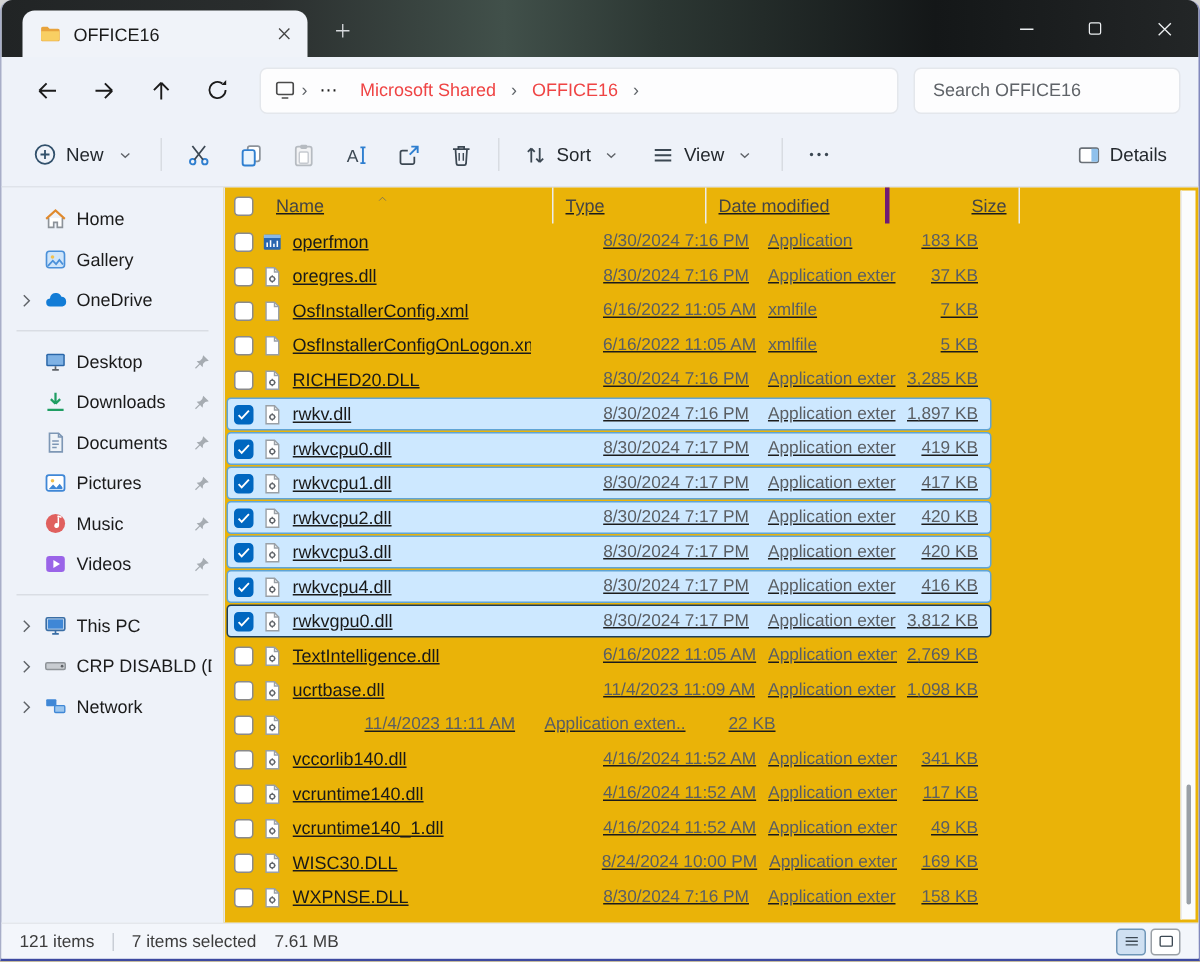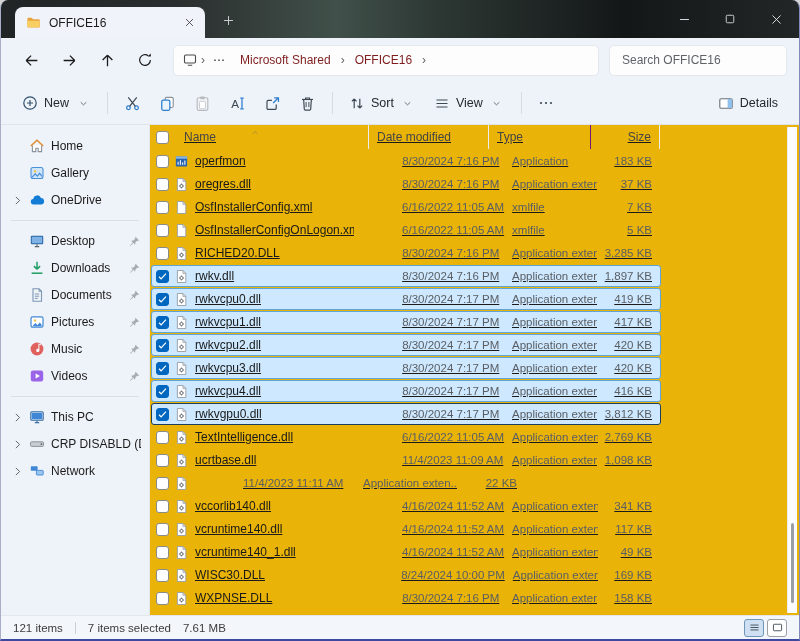--- a/index.html
+++ b/index.html
@@ -13,21 +13,21 @@
   .tab{margin-left:14px;width:190px;height:31px;background:#f0f3f9;border-radius:8px 8px 0 0;display:flex;align-items:center;padding:0 6px 0 10px;gap:8px;}
   .tab-label{flex:1;font-size:12px;color:#1b1b1b;white-space:nowrap;overflow:hidden;}
   .tab-close{width:20px;height:20px;display:flex;align-items:center;justify-content:center;border-radius:4px;}
   .newtab{width:26px;height:26px;margin:0 0 5px 10px;display:flex;align-items:center;justify-content:center;border-radius:4px;}
   .wincontrols{position:absolute;right:0;top:0;height:100%;display:flex;}
   .wc{width:46px;height:100%;display:flex;align-items:center;justify-content:center;}
   
   .navbar{height:44px;flex:0 0 44px;display:flex;align-items:center;padding:0 12px;gap:2px;}
   .navbtn{width:36px;height:30px;display:flex;align-items:center;justify-content:center;border-radius:4px;}
   .addressbar{flex:1;height:31px;background:#fdfdfe;border:1px solid #e4e7ec;border-radius:5px;display:flex;align-items:center;padding:0 8px;gap:2px;margin:0 8px;min-width:0;overflow:hidden;}
-  .crumb{padding:2px 7px;border-radius:4px;white-space:nowrap;color:#7f1d1d;}
+  .crumb{padding:2px 7px;border-radius:4px;white-space:nowrap;color:#ef4444;}
   .crumb-sep{color:#5f6368;font-size:12px;padding:0 1px;}
   .crumb-ellipsis{padding:2px 5px;color:#1b1b1b;letter-spacing:1px;}
   .searchbox{width:178px;height:31px;background:#fdfdfe;border:1px solid #e4e7ec;border-radius:5px;display:flex;align-items:center;padding:0 10px;}
   .searchbox input{border:none;outline:none;background:transparent;width:100%;font-family:"Liberation Sans",sans-serif;font-size:12px;color:#1b1b1b;}
   .searchbox input::placeholder{color:#5f6368;}
   
   .toolbar{height:43px;flex:0 0 43px;display:flex;align-items:center;padding:0 12px;border-bottom:1px solid #dfe3ea;}
   .tbtn{display:flex;align-items:center;gap:6px;padding:6px 9px;border-radius:4px;color:#24292e;}
   .tbtn .lbl{font-size:12.5px;}
   .tb-sep{width:1px;height:22px;background:#d8dce2;margin:0 7px;flex:0 0 1px;}
@@ -41,21 +41,21 @@
   .side-label{flex:1;font-size:12px;white-space:nowrap;overflow:hidden;}
   .side-pin{width:13px;flex:0 0 13px;display:flex;align-items:center;opacity:.85;}
   .side-div{height:1px;background:#d9dde4;margin:7px 10px;}
   
   .main{flex:1;background:#eab308;border-left:1px solid #e4e7ec;position:relative;display:flex;flex-direction:column;min-width:0;text-decoration:underline;}
   .list-header{height:24px;flex:0 0 24px;display:flex;align-items:stretch;color:#454545;position:relative;}
   .h-first{width:218px;display:flex;align-items:center;gap:10px;padding-left:6px;position:relative;}
   .h-cell{display:flex;align-items:center;font-size:12px;}
   .h-date{width:120px;border-left:1px solid #ececec;padding-left:8px;}
   .h-type{width:102px;border-left:1px solid #ececec;padding-left:8px;}
-  .h-size{width:70px;border-left:1px solid #701a75;border-right:1px solid #ececec;justify-content:flex-end;padding-right:8px;}
+  .h-size{width:90px;border-left:3px solid #701a75;border-right:1px solid #ececec;justify-content:flex-end;padding-right:8px;}
   .h-caret{position:absolute;left:100px;top:0px;}
   .rows{flex:1;overflow:hidden;padding-top:1px;}
   .row{height:22px;width:510px;margin:0 0 1px 1px;display:flex;align-items:center;border:1px solid transparent;border-radius:3px;padding-left:4px;}
   .row.selected{background:#cde8ff;border-color:#5fa4d6;}
   .row.selected.focused{border-color:#1c3e5c;}
   .cb{width:13px;height:13px;flex:0 0 13px;border:1px solid #8a8a8a;border-radius:3px;background:#fff;display:flex;align-items:center;justify-content:center;margin-right:5px;}
   .cb.checked{background:#0067c0;border-color:#0067c0;}
   .ficon{width:16px;height:16px;flex:0 0 16px;display:flex;align-items:center;margin-right:5px;}
   .fname{width:175px;font-size:12px;color:#191919;white-space:nowrap;overflow:hidden;}
   .fdate{width:120px;padding-left:8px;font-size:11.5px;color:#5a5e63;white-space:nowrap;margin-left:40px;}
@@ -439,25 +439,25 @@
       </div>
     <div class="main">
       <div class="list-header">
         <div class="h-first h-cell">
           <span class="cb"></span>
           <span>Name</span>
           <span class="h-caret"><svg width="10" height="6" viewBox="0 0 16 16" xmlns="http://www.w3.org/2000/svg">
                 <path d="M2 10L8 4l6 6" fill="none" stroke="#5f6368" stroke-width="1.3"></path>
               </svg></span>
         </div>
+        <div class="h-cell h-type">
+            <span>Type</span>
+          </div>
         <div class="h-cell h-date">
             <span>Date modified</span>
-          </div>
-        <div class="h-cell h-type">
-            <span>Type</span>
           </div>
         <div class="h-cell h-size">
             <span>Size</span>
           </div>
       </div>
       <div class="rows" id="rows">
           <div class="row">
             <span class="cb"></span>
             <span class="ficon">
               <svg width="15" height="15" viewBox="0 0 16 16" xmlns="http://www.w3.org/2000/svg">

